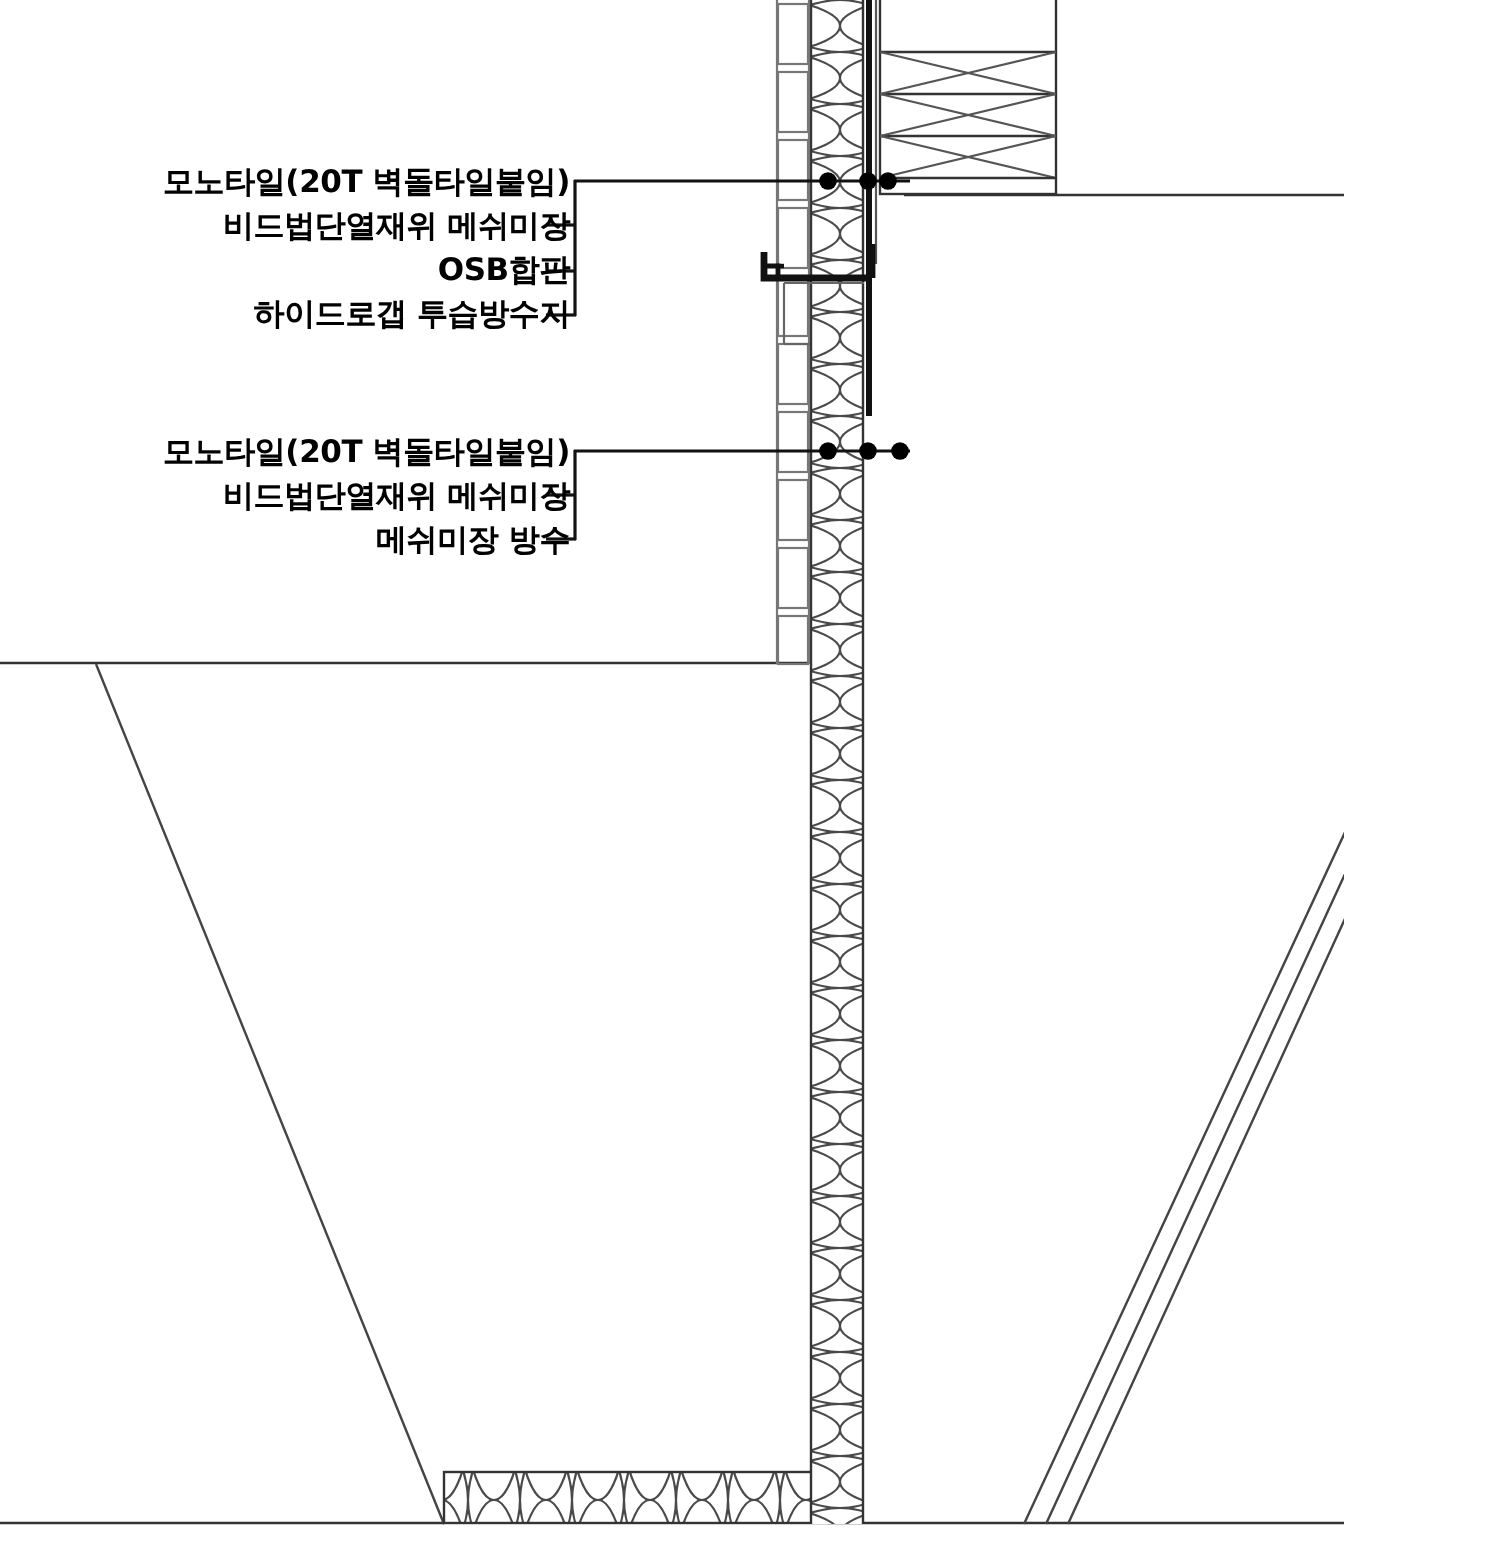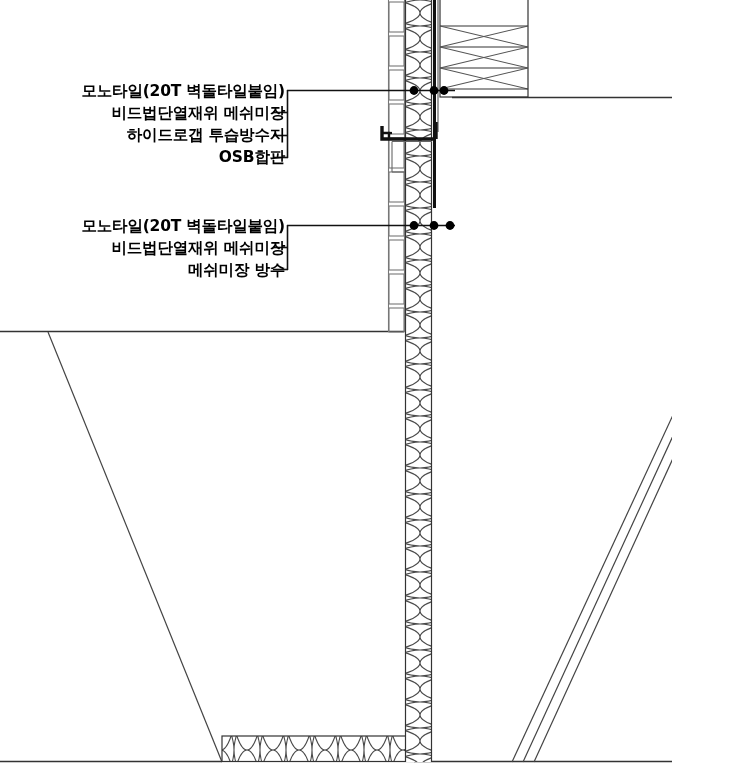--- a/index.html
+++ b/index.html
@@ -182,22 +182,22 @@
       <circle cx="414" cy="225.5" r="4.4" fill="#000000"></circle>
       <circle cx="434" cy="225.5" r="4.4" fill="#000000"></circle>
       <circle cx="450" cy="225.5" r="4.4" fill="#000000"></circle>
     </g>
 
   </svg>
 
   <div class="label-block" id="label-group-1">
     <div class="label-line">모노타일(20T 벽돌타일붙임)</div>
     <div class="label-line">비드법단열재위 메쉬미장</div>
+    <div class="label-line">OSB합판</div>
     <div class="label-line">하이드로갭 투습방수지</div>
-    <div class="label-line">OSB합판</div>
   </div>
 
   <div class="label-block" id="label-group-2">
     <div class="label-line">모노타일(20T 벽돌타일붙임)</div>
     <div class="label-line">비드법단열재위 메쉬미장</div>
     <div class="label-line">메쉬미장 방수</div>
   </div>
 
 </div>
 

